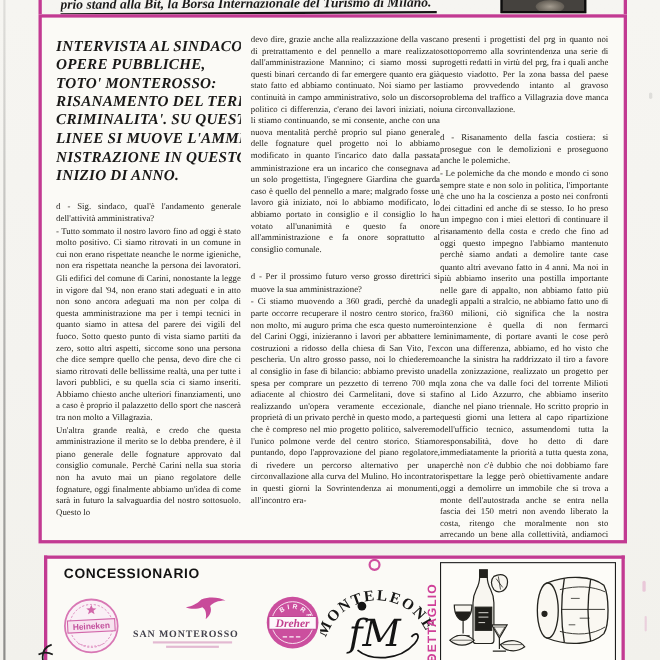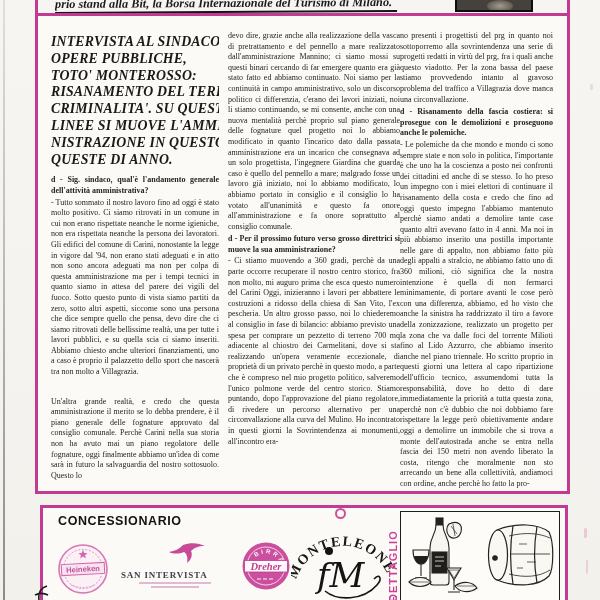--- a/index.html
+++ b/index.html
@@ -31,23 +31,23 @@
   .box-main { position:absolute; left:35px; top:13px; width:535px; height:481px;
     border:3px solid #c23a92; background:#fbfaf6; overflow:hidden; }
   .col { position:absolute; overflow:hidden; text-align:justify;
     font-size:8px; line-height:10.6px; color:#26241f; }
   .col-left  { left:13px;  top:18px; width:168px; height:456px; }
   .col-mid   { left:190px; top:15px; width:172px; height:460px; }
   .col-right { left:362px; top:15px; width:153px; height:460px; }
   .headline { font-family:"Liberation Serif", serif; font-weight:bold; font-style:italic;
     font-size:13.8px; line-height:16.8px; color:#1a1918; text-align:left;
     letter-spacing:.2px; margin-bottom:7px; white-space:nowrap; }
-  .qa-q { font-weight:bold; margin:2px 0 1px 0; }
+  .qa-q { font-weight:normal; margin:15px 0 1px 0; }
   .para { margin:0; }
-  .para + .para { margin-top:19px; }
+  .para + .para { margin-top:1px; }
 
   
   .box-ad { position:absolute; left:40px; top:505px; width:528px; height:95px;
     border:3px solid #c23a92; border-bottom:none; background:#fbfaf6; }
   .ad-title { position:absolute; left:15px; top:6px;
     font-family:"Liberation Sans", sans-serif; font-weight:bold; font-size:12.5px;
     letter-spacing:.6px; color:#121212; }
   .logo { position:absolute; }
   .sb-text { font-family:"Liberation Serif", serif; font-size:9px; letter-spacing:.8px;
     color:#42414b; font-weight:bold; white-space:nowrap; }
@@ -83,21 +83,21 @@
 
     <div class="col col-left">
       <div class="headline">
         <div>INTERVISTA AL SINDACO</div>
         <div>OPERE PUBBLICHE,</div>
         <div>TOTO' MONTEROSSO:</div>
         <div>RISANAMENTO DEL TERRI-</div>
         <div>CRIMINALITA'. SU QUESTE</div>
         <div>LINEE SI MUOVE  L'AMMI-</div>
         <div>NISTRAZIONE  IN QUESTO</div>
-        <div>QUESTE DI ANNO.</div>
+        <div>INIZIO DI ANNO.</div>
       </div>
       <p class="qa-q">d - Sig. sindaco, qual'è l'andamento generale dell'attività amministrativa?</p>
       <p class="para">- Tutto sommato il nostro lavoro fino ad oggi è stato molto positivo. Ci siamo ritrovati in un comune in cui non erano rispettate neanche le norme igieniche, non era rispettata neanche la persona dei lavoratori. Gli edifici del comune di Carini, nonostante la legge in vigore dal '94, non erano stati adeguati e in atto non sono ancora adeguati ma non per colpa di questa amministrazione ma per i tempi tecnici in quanto siamo in attesa del parere dei vigili del fuoco. Sotto questo punto di vista siamo partiti da zero, sotto altri aspetti, siccome sono una persona che dice sempre quello che pensa, devo dire che ci siamo ritrovati delle bellissime realtà, una per tutte i lavori pubblici, e su quella scia ci siamo inseriti. Abbiamo chiesto anche ulteriori finanziamenti, uno a caso è proprio il palazzetto dello sport che nascerà tra non molto a Villagrazia.</p>
       <p class="para">Un'altra grande realtà, e credo che questa amministrazione il merito se lo debba prendere, è il piano generale delle fognature approvato dal consiglio comunale. Perchè Carini nella sua storia non ha avuto mai un piano regolatore delle fognature, oggi finalmente abbiamo un'idea di come sarà in futuro la salvaguardia del nostro sottosuolo. Questo lo</p>
     </div>
 
     <div class="col col-mid">
       <p class="para">devo dire, grazie anche alla realizzazione della vasca di pretrattamento e del pennello a mare realizzato dall'amministrazione Mannino; ci siamo mossi su questi binari cercando di far emergere quanto era già stato fatto ed abbiamo continuato. Noi siamo per la continuità in campo amministrativo, solo un discorso politico ci differenzia, c'erano dei lavori iniziati, noi li stiamo continuando, se mi consente, anche con una nuova mentalità perchè proprio sul piano generale delle fognature quel progetto noi lo abbiamo modificato in quanto l'incarico dato dalla passata amministrazione era un incarico che consegnava ad un solo progettista, l'ingegnere Giardina che guarda caso è quello del pennello a mare; malgrado fosse un lavoro già iniziato, noi lo abbiamo modificato, lo abbiamo portato in consiglio e il consiglio lo ha votato all'unanimità e questo fa onore all'amministrazione e fa onore soprattutto al consiglio comunale.</p>
       <p class="qa-q">d - Per il prossimo futuro verso grosso direttrici si muove la sua amministrazione?</p>
       <p class="para">- Ci stiamo muovendo a 360 gradi, perchè da una parte occorre recuperare il nostro centro storico, fra non molto, mi auguro prima che esca questo numero del Carini Oggi, inizieranno i lavori per abbattere le costruzioni a ridosso della chiesa di San Vito, l'ex pescheria. Un altro grosso passo, noi lo chiederemo al consiglio in fase di bilancio: abbiamo previsto una spesa per comprare un pezzetto di terreno 700 mq adiacente al chiostro dei Carmelitani, dove si sta realizzando un'opera veramente eccezionale, di proprietà di un privato perchè in questo modo, a parte che è compreso nel mio progetto politico, salveremo l'unico polmone verde del centro storico. Stiamo puntando, dopo l'approvazione del piano regolatore, di rivedere un percorso alternativo per una circonvallazione alla curva del Mulino. Ho incontrato in questi giorni la Sovrintendenza ai monumenti, all'incontro era-</p>
@@ -124,21 +124,21 @@
           <text x="26" y="28.8" text-anchor="middle" font-family="Liberation Sans, sans-serif" font-size="7.6" font-weight="bold" fill="#c2509c">Heineken</text>
         </g>
         <path d="M14 42 q12 5 24 0" fill="none" stroke="#dc87bc" stroke-width=".9" stroke-dasharray="1.5 1.5"></path>
       </svg>
     </div>
 
     <div class="logo" style="left:78px; top:34px; width:120px;">
       <svg width="120" height="24" viewBox="0 0 120 24">
         <path d="M62 3 C 70 0, 78 1, 84 4 C 77 4, 73 6, 70 9 C 72 13, 70 18, 66 21 C 67 16, 66 12, 63 10 C 58 12, 52 12, 48 10 C 54 9, 58 7, 62 3 Z" fill="#c84b9a"></path>
       </svg>
-      <div class="sb-text">SAN INTERVISTA</div>
+      <div class="sb-text">SAN MONTEROSSO</div>
       <div class="sb-subline" style="width:72px; margin-left:18px;"></div>
       <div class="sb-subline" style="width:48px; margin-left:30px; height:1.5px;"></div>
     </div>
 
     <div class="logo" style="left:198px; top:33px;">
       <svg width="50" height="50" viewBox="0 0 50 50">
         <circle cx="25" cy="25" r="23.5" fill="#cb4f9e"></circle>
         <circle cx="25" cy="25" r="19" fill="none" stroke="#fdf6fa" stroke-width=".8"></circle>
         <defs>
             <path id="drehArc" d="M 10 24 A 15.5 15.5 0 0 1 40 24" fill="none"></path>

